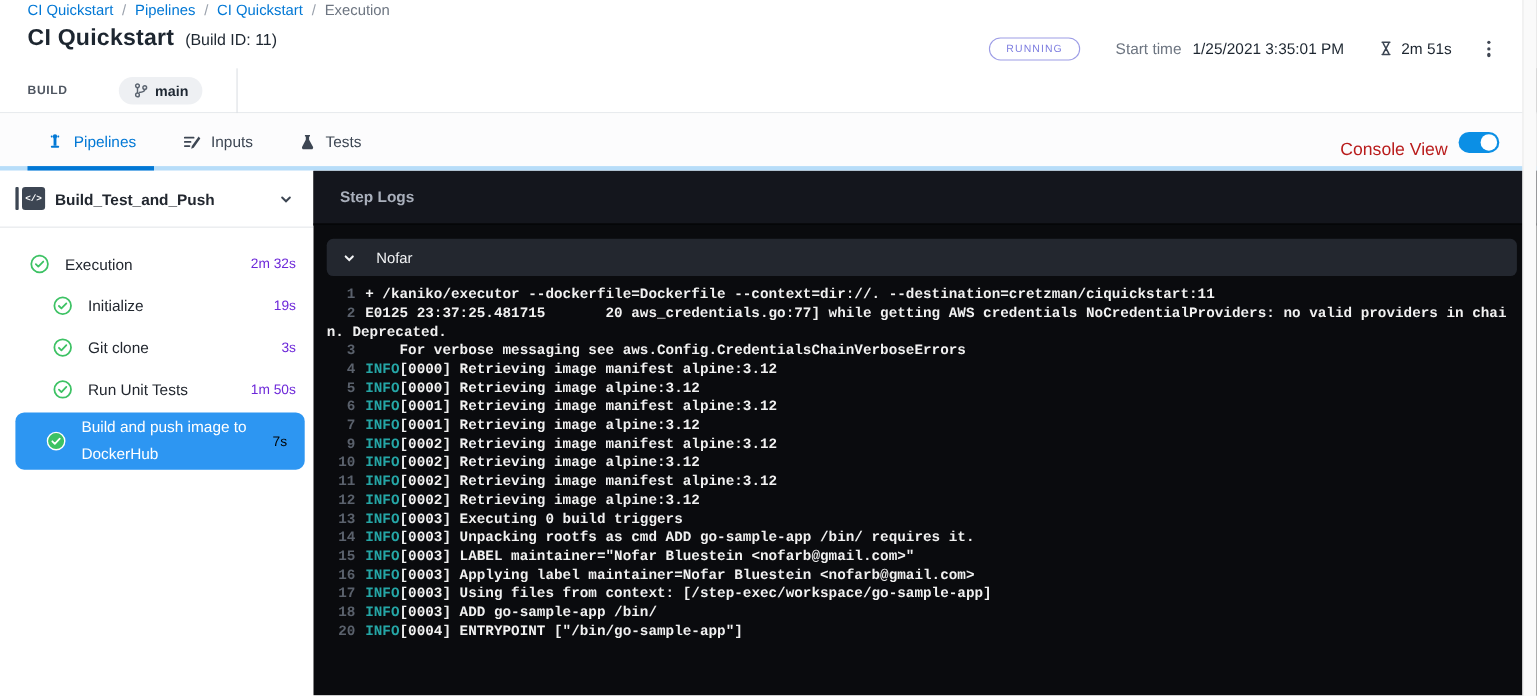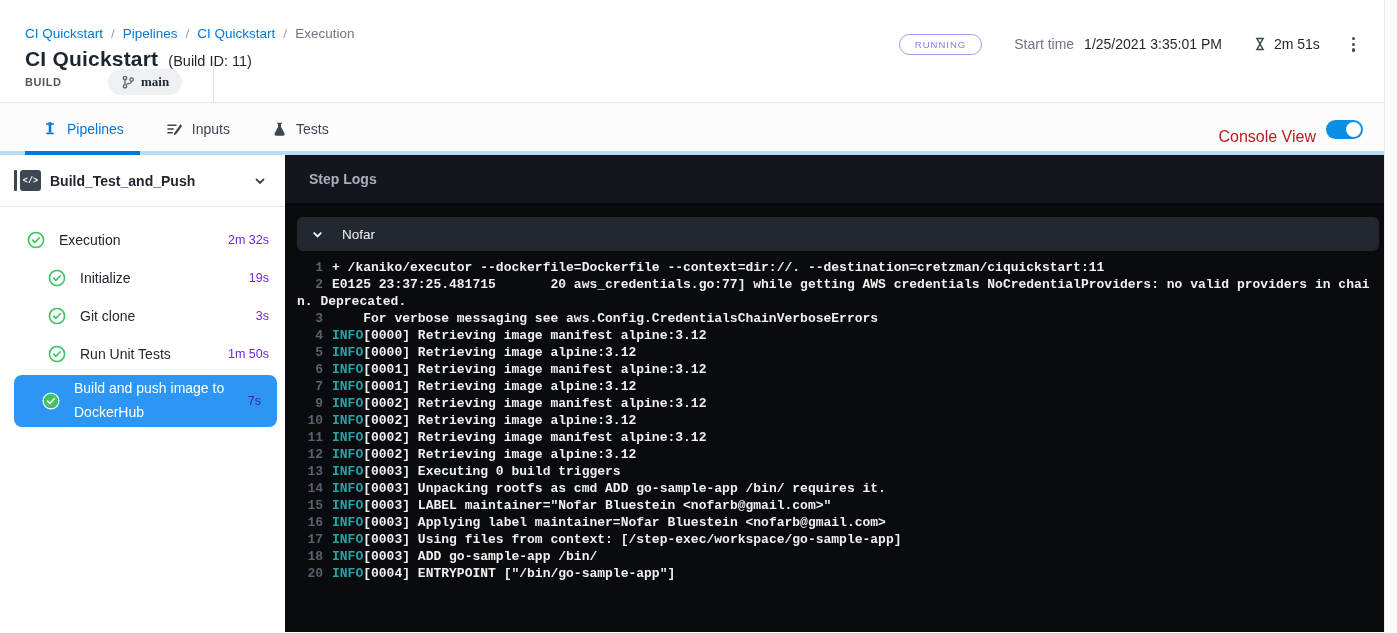--- a/index.html
+++ b/index.html
@@ -1,41 +1,41 @@
 <!DOCTYPE html>
 <html><head>
 <meta charset="utf-8">
 <style>
   * { box-sizing: border-box; margin: 0; padding: 0; }
   html,body { width:1397px; height:633px; overflow:hidden; }
   body { font-family:"Liberation Sans", sans-serif; background:#fff; position:relative; }
 
   
-  .topbar { position:relative; padding:26px 0 0 25px; height:62px; background:#fff; }
+  .topbar { position:relative; padding:2px 0 0 25px; height:62px; background:#fff; }
   .breadcrumb { font-size:13.5px; display:flex; gap:8px; align-items:center; }
   .crumb.link { color:#0278d5; cursor:pointer; }
   .crumb.current { color:#6d7581; }
   .crumb-sep { color:#9aa1ac; }
   .title-row { display:flex; align-items:baseline; gap:10px; margin-top:6px; }
   .page-title { font-size:21px; font-weight:bold; color:#1d2630; letter-spacing:.2px; }
   .build-id { font-size:14.5px; color:#1d2630; }
   .header-right { position:absolute; top:33px; right:36px; display:flex; align-items:center; }
   .status-badge { border:1.6px solid #9d9de6; color:#7e7ee0; font-size:9.5px; font-weight:normal;
     letter-spacing:1px; padding:4px 15px; border-radius:12px; background:#fff; }
   .start-label { color:#6d7581; font-size:14px; margin-left:32px; }
   .start-value { color:#1d2630; font-size:14px; margin-left:10px; }
   .hourglass { margin-left:30px; display:flex; align-items:center; }
   .duration { color:#1d2630; font-size:14px; margin-left:6px; }
   .kebab { margin-left:26px; display:flex; flex-direction:column; gap:2.5px; padding:4px 6px; cursor:pointer; }
   .kebab i { width:3.2px; height:3.2px; border-radius:50%; background:#3f4652; }
 
   
   .build-row { height:41px; border-bottom:1px solid #e3e6ea; display:flex; align-items:center; padding-left:25px; }
   .build-label { font-size:11px; font-weight:bold; letter-spacing:.6px; color:#4f5661; width:83px; }
-  .branch-pill { display:flex; align-items:center; gap:6px; background:#eef0f3; border-radius:14px; padding:5px 13px;font-family:Liberation Serif, serif; }
+  .branch-pill { display:flex; align-items:center; gap:6px; background:#eef0f3; border-radius:14px; padding:5px 13px; }
   .branch-pill span { font-size:13px; font-weight:bold; color:#1f2833; }
   .vdivider { width:1px; height:41px; background:#dcdfe4; margin-left:31px; }
 
   
   .tabbar { position:relative; height:52px; background:#fcfcfd; display:flex; align-items:center; padding-left:42px; gap:42px; }
   .tab { display:flex; align-items:center; gap:9px; font-size:14px; color:#3d4653; cursor:pointer; }
   .tab.active { color:#0278d5; }
   .tab-track { position:absolute; left:0; right:0; bottom:0; height:4px; background:#b7ddf9; }
   .tab-active-line { position:absolute; left:25px; width:115px; bottom:0; height:4px; background:#0278d5; z-index:2; }
   .console-view { position:absolute; right:34px; display:flex; align-items:center; gap:10px; }
@@ -56,21 +56,21 @@
   .stage-chevron { margin-left:auto; display:flex; }
   .steps { padding-top:14px; }
   .step { display:flex; align-items:center; padding-right:16px; min-height:38px; cursor:pointer; }
   .step.level0 { padding-left:27px; }
   .step.level1 { padding-left:48px; }
   .step .s-icon { display:flex; flex:none; margin-right:14px; }
   .step .s-label { font-size:14px; color:#22272f; }
   .step .s-dur { margin-left:auto; font-size:12.5px; color:#6d28d9; }
   .step.selected { background:#2d96f2; border-radius:8px; margin:2px 8px 2px 14px; padding-left:28px; min-height:52px; }
   .step.selected .s-label { color:#fff; width:158px; line-height:1.7; }
-  .step.selected .s-dur { color:#4c1d95; }
+  .step.selected .s-dur { color:#000000; }
 
   
   .logpanel { flex:1; background:#0a0b0e; display:flex; flex-direction:column; min-width:0; }
   .logpanel-header { height:50px; flex:none; background:#14161d; border-bottom:2px solid #050608;
     display:flex; align-items:center; padding-left:24px; }
   .logpanel-header span { font-size:14px; font-weight:bold; color:#a9afbb; }
   .logbody { padding:12px 18px 0 12px; flex:1; overflow:hidden; }
   .logs-bar { height:34px; background:#23272f; border-radius:6px; display:flex; align-items:center;
     padding:0 14px; gap:18px; cursor:pointer; }
   .logs-bar span { font-size:13.5px; color:#f2f3f5; }

